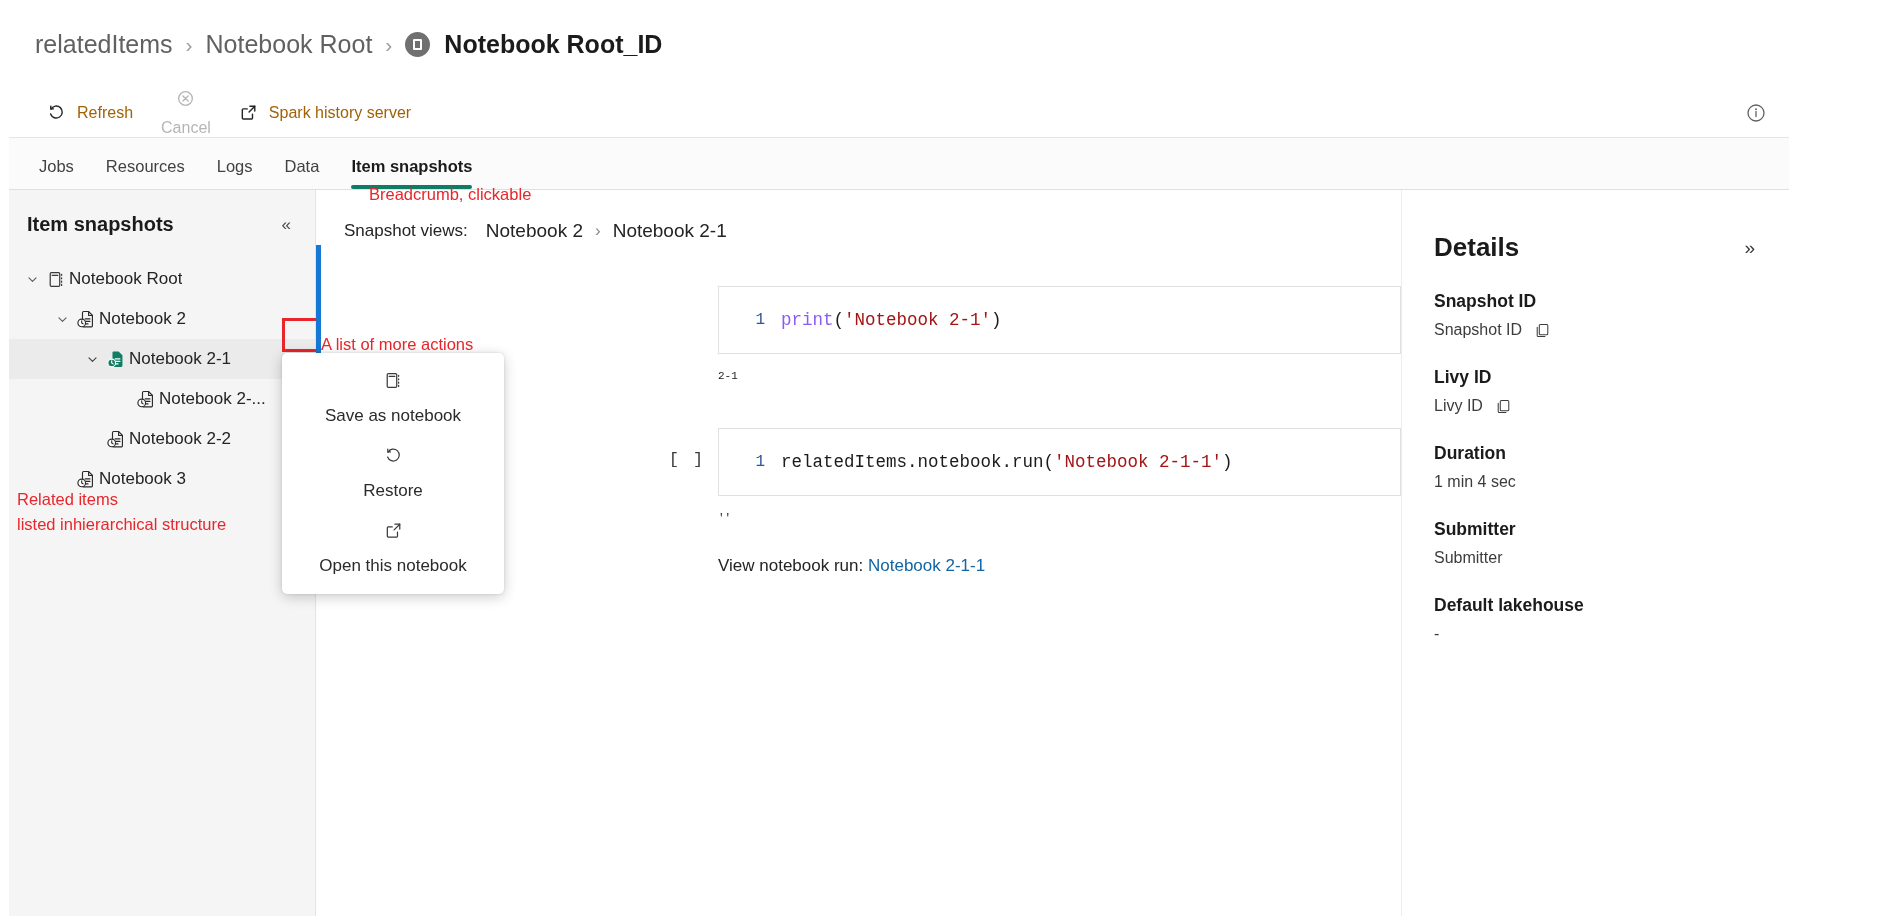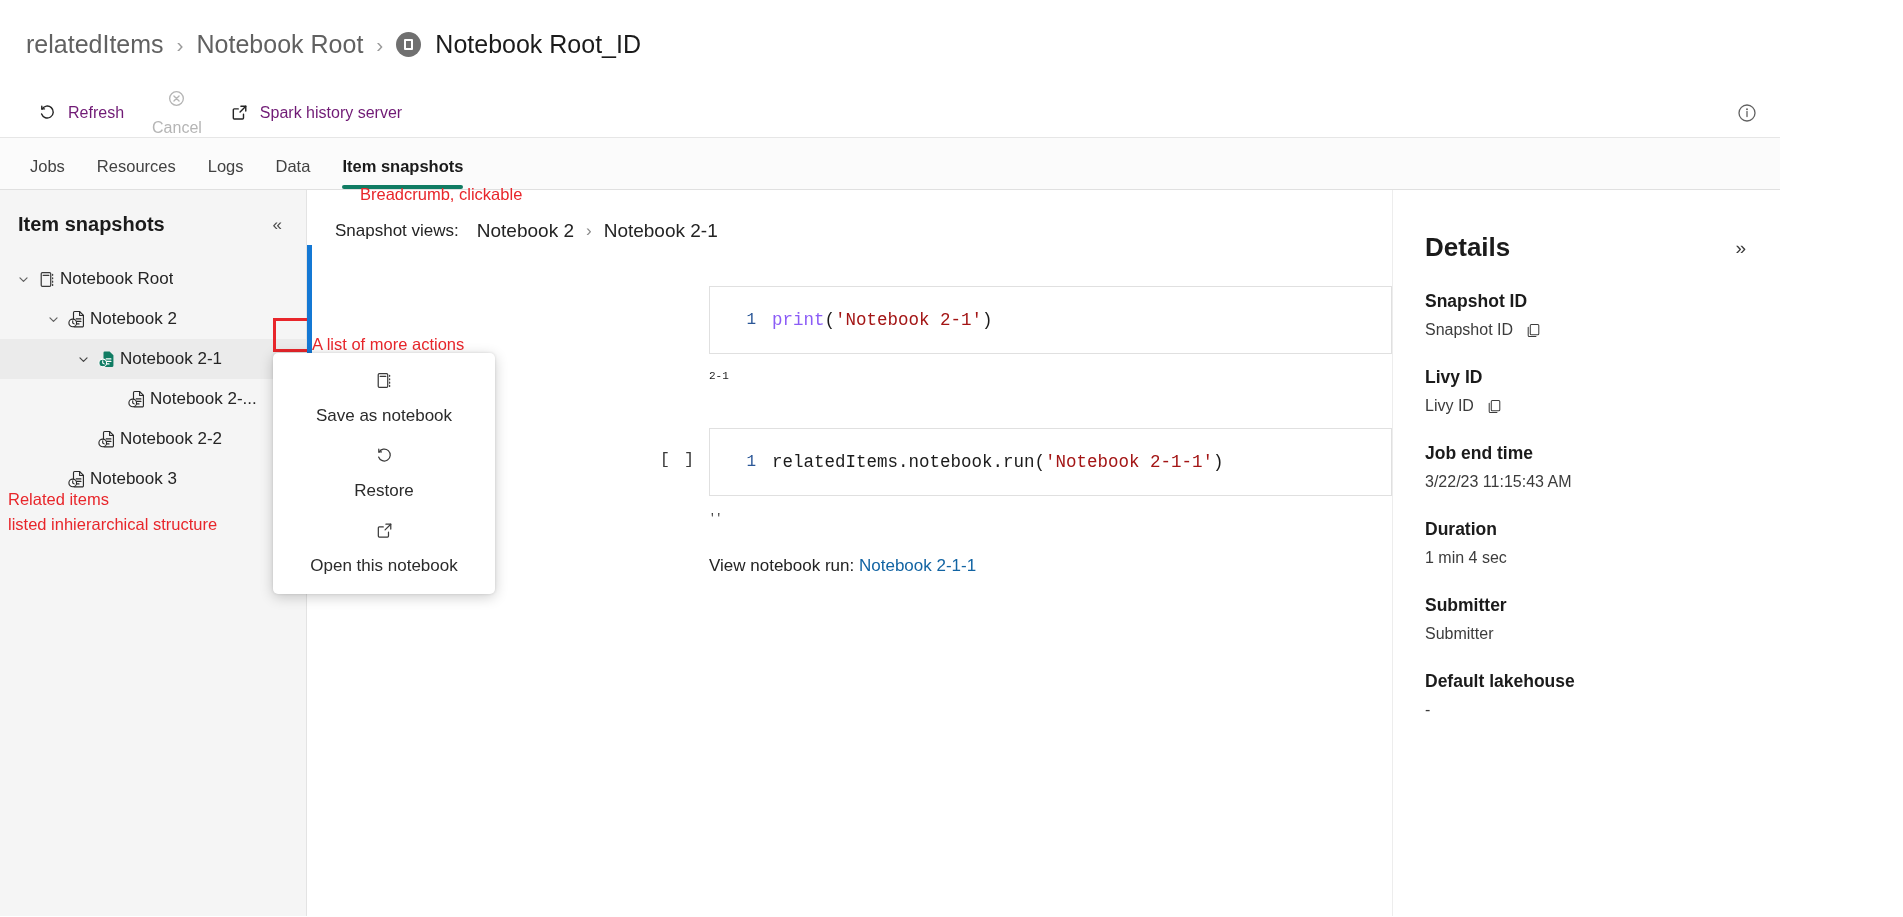--- a/index.html
+++ b/index.html
@@ -3,21 +3,21 @@
 <meta charset="utf-8">
 <style>
   * { box-sizing: border-box; margin: 0; padding: 0; }
   html, body {
     width: 1903px; height: 917px;
     font-family: "Liberation Sans", sans-serif;
     background: #ffffff;
     color: #242424;
     overflow: hidden;
   }
-  #app { position: relative; width: 1780px; height: 917px; }
+  #app { position: relative; width: 1780px; height: 917px; margin-left: 9px; }
 
   
   .breadcrumb {
     display: flex; align-items: center;
     height: 88px;
     padding: 0 0 0 26px;
     gap: 0px;
   }
   .bc-link {
     font-size: 25px; color: #616161; cursor: pointer; white-space: nowrap;
@@ -28,34 +28,34 @@
   .bc-icon {
     width: 25px; height: 25px; border-radius: 50%;
     background: #707070; display: inline-flex; align-items: center;
     justify-content: center; margin-right: 14px; flex: none;
   }
   .bc-icon i {
     display: block; width: 9px; height: 11px; border: 2px solid #ffffff;
     border-radius: 1px; background: transparent;
   }
   .bc-current {
-    font-size: 25px; font-weight: 400; color: #1b1b1b; white-space: nowrap;
+    font-size: 25px; font-weight: 700; color: #1b1b1b; white-space: nowrap;
   }
 
   
   .cmdbar {
     display: flex; align-items: center;
     height: 50px; padding-left: 24px; gap: 0px;
     border-bottom: 1px solid #e6e6e6;
     position: relative;
   }
   .cmd {
     display: inline-flex; align-items: center; gap: 11px;
     padding: 6px 14px; border-radius: 4px; cursor: pointer;
-    font-size: 16px; color: #701a75; white-space: nowrap;
+    font-size: 16px; color: #a16207; white-space: nowrap;
   }
   .cmd.disabled { color: #b5b5b5; cursor: default; flex-direction: column; }
   .cmd svg { display: block; flex: none; }
   .cmd-right {
     position: absolute; right: 22px; top: 50%; transform: translateY(-50%);
     cursor: pointer; display: flex; align-items: center;
   }
 
   
   .tabs {
@@ -451,26 +451,20 @@
           <span>Livy ID</span>
           <span class="copy-icon">
             <svg width="17" height="17" viewBox="0 0 18 18" fill="none" stroke="#3c3c3c" stroke-width="1.1">
               <rect x="5.6" y="2.6" width="9" height="11" rx="1.1"></rect>
               <path d="M11.6 15.4H4.5a1.1 1.1 0 0 1-1.1-1.1V5.6" stroke-linecap="round" stroke-linejoin="round"></path>
             </svg>
           </span>
         </div>
       </div>
 
-      <div class="det-field">
-        <div class="det-label">Job end time</div>
-        <div class="det-value">
-          <span>3/22/23 11:15:43 AM</span>
-        </div>
-      </div>
 
       <div class="det-field">
         <div class="det-label">Duration</div>
         <div class="det-value">
           <span>1 min 4 sec</span>
         </div>
       </div>
 
       <div class="det-field">
         <div class="det-label">Submitter</div>

